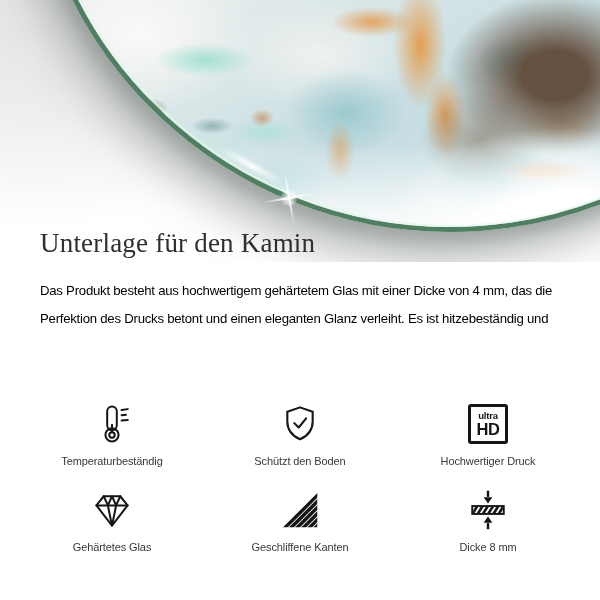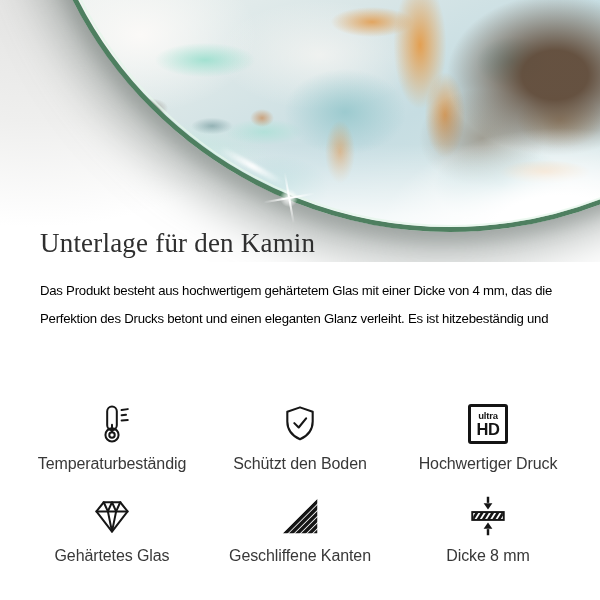--- a/index.html
+++ b/index.html
@@ -79,21 +79,21 @@
     font-size:13.2px;line-height:28px;color:#000000;letter-spacing:-.25px;white-space:nowrap;
   }
   
   .features{
     position:absolute;left:18px;right:18px;top:401px;
     display:grid;grid-template-columns:repeat(3,1fr);row-gap:20px;
   }
   .feature{display:flex;flex-direction:column;align-items:center;}
   .icon-box{height:46px;display:flex;align-items:center;justify-content:center;color:#161616;}
   .feature .label{
-    margin-top:8px;font-size:16px;color:#383838;letter-spacing:-.1px;white-space:nowrap;
+    margin-top:8px;font-size:11px;color:#383838;letter-spacing:-.1px;white-space:nowrap;
   }
   svg.fi{display:block;}
   .uhd{
     width:40px;height:40px;box-sizing:border-box;border:3px solid #141414;border-radius:3px;
     display:flex;flex-direction:column;align-items:center;justify-content:center;color:#141414;
   }
   .uhd .t1{font-size:9.5px;font-weight:bold;line-height:10px;letter-spacing:-.2px;}
   .uhd .t2{font-size:16.5px;font-weight:bold;line-height:17px;letter-spacing:-.4px;}
 </style>
 </head>

